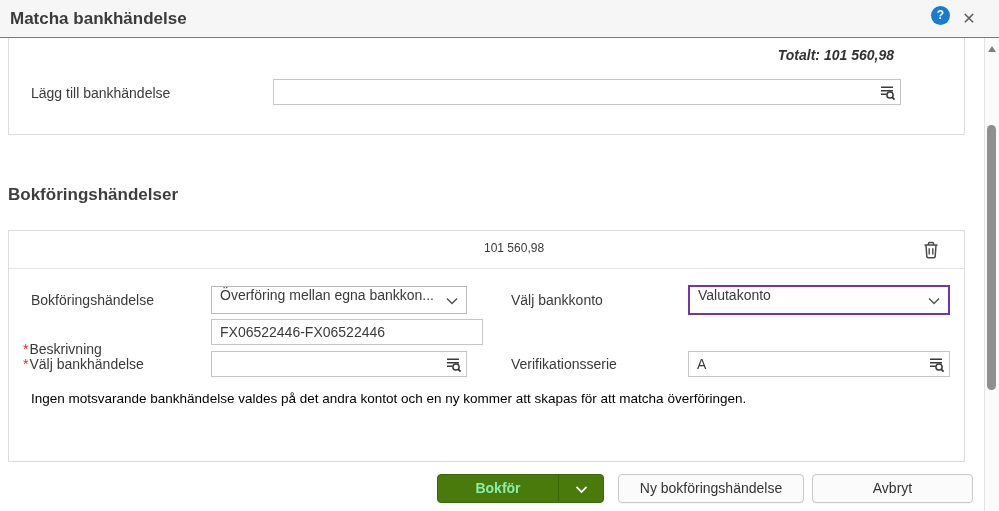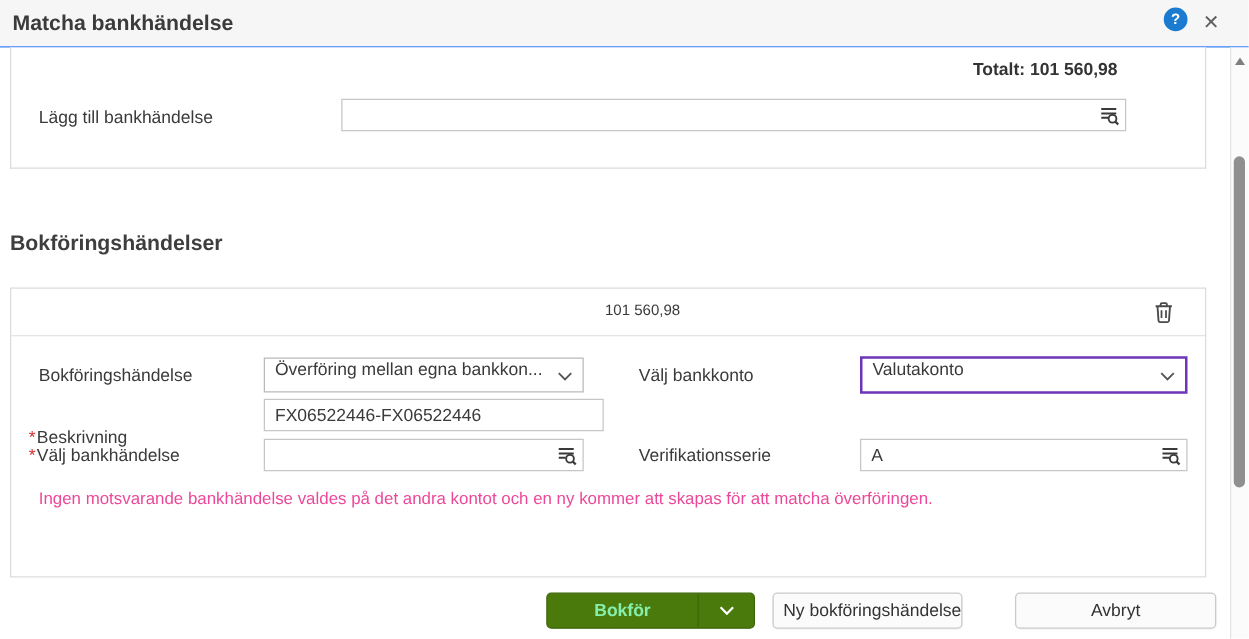--- a/index.html
+++ b/index.html
@@ -50,21 +50,21 @@
     background:#8f8f8f;border-radius:5px;
   }
 
   
   .panel{
     position:absolute;background:#fff;border:1px solid #dcdcdc;
   }
   .panel-top{left:8px;top:38px;width:957px;height:97px;border-top:none;}
   .panel-main{left:8px;top:230px;width:957px;height:232px;}
 
-  .total-line{position:absolute;right:70px;top:9px;font-size:14px;font-weight:700;color:#333;}
+  .total-line{position:absolute;right:70px;top:9px;font-size:14px;font-weight:700;color:#333;font-style:italic;}
 
   .field-label{font-size:14px;color:#3a3a3a;white-space:nowrap;}
   .req-star{color:#d32f2f;margin-right:1px;}
 
   .input-wrap{position:absolute;background:#fff;}
   .input-wrap input{
     width:100%;height:100%;border:1px solid #c6c6c6;background:#fff;
     font-family:inherit;font-size:14px;color:#3a3a3a;padding:0 28px 0 8px;outline:none;
   }
   .input-wrap.noicon input{padding-right:8px;}
@@ -86,29 +86,29 @@
     position:absolute;left:8px;top:185px;font-size:17px;font-weight:600;color:#3e3e3f;
   }
 
   .entry-row{
     position:absolute;left:0;top:0;width:100%;height:38px;border-bottom:1px solid #e4e4e4;
   }
   .entry-title{position:absolute;left:22px;top:10px;font-size:14px;}
   .entry-amount{position:absolute;left:475px;top:10px;font-size:12px;}
   .trash-btn{position:absolute;right:22px;top:9px;width:20px;height:20px;cursor:pointer;}
 
-  .info-text{position:absolute;left:22px;top:160px;font-size:13.5px;color:#ec4899;text-align:center;}
+  .info-text{position:absolute;left:22px;top:160px;font-size:13.5px;color:#000000;text-align:center;}
 
   
   .btn{
     position:absolute;top:474px;height:29px;border:1px solid #c9c9c9;border-radius:4px;
     background:#fbfbfb;color:#333;font-size:14px;font-family:inherit;cursor:pointer;
     text-align:center;line-height:27px;box-shadow:0 1px 1px rgba(0,0,0,0.04);
   }
-  .btn-secondary1{left:618px;width:152px;text-align:right;}
+  .btn-secondary1{left:618px;width:186px;}
   .btn-secondary2{left:812px;width:161px;}
 
   .split-btn{
     position:absolute;left:437px;top:474px;height:29px;display:flex;
     border:1px solid var(--accus-green-dark);border-radius:4px;overflow:hidden;
     background:var(--accent-green);
   }
   .split-main{
     width:120px;height:100%;color:#86efac;font-size:14px;font-weight:600;
     line-height:27px;text-align:center;cursor:pointer;

